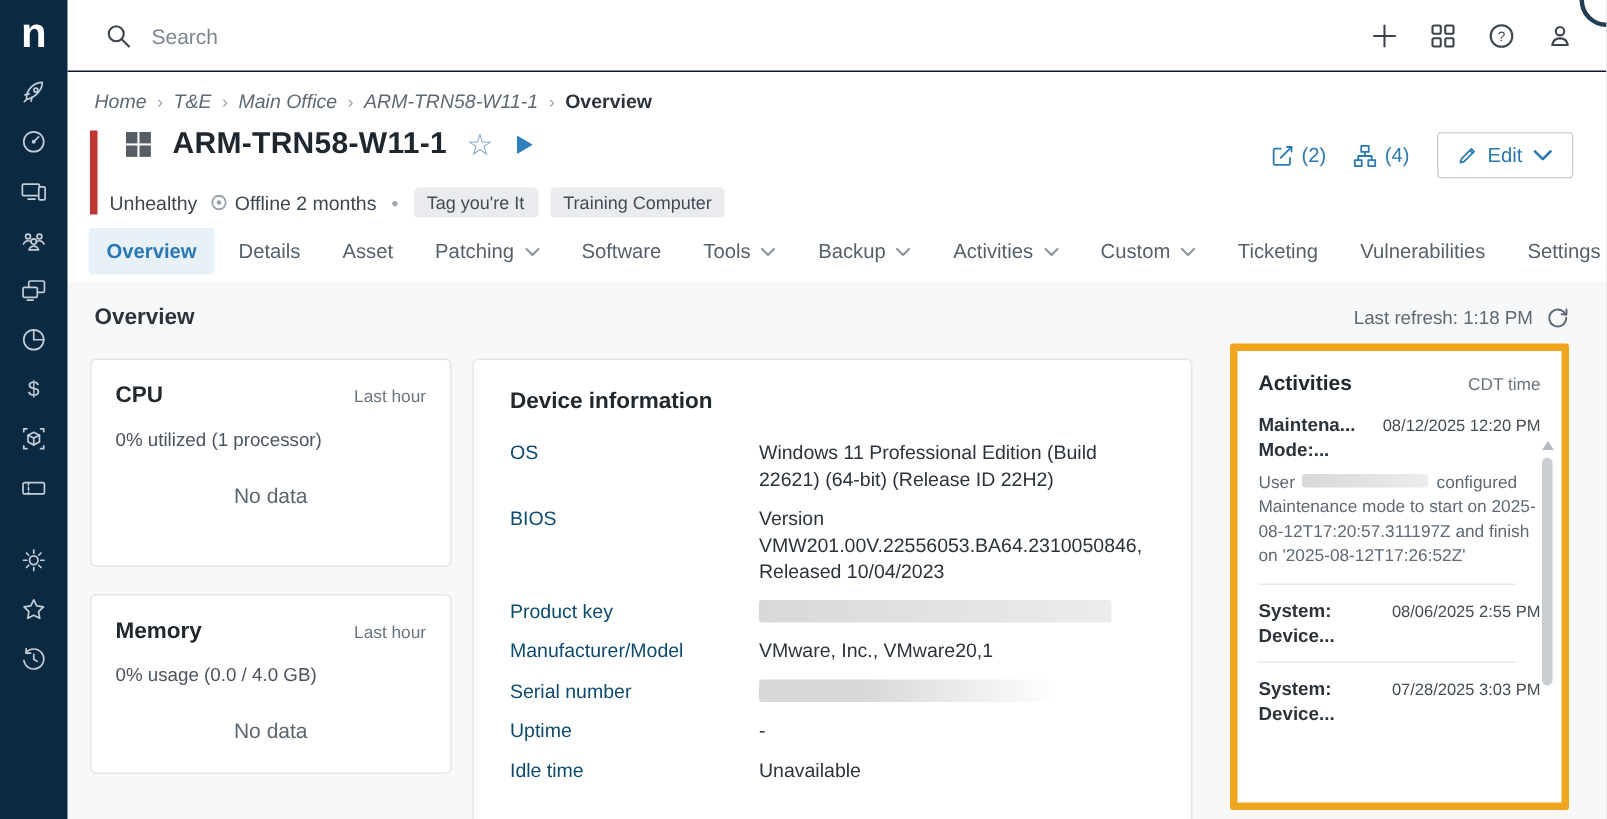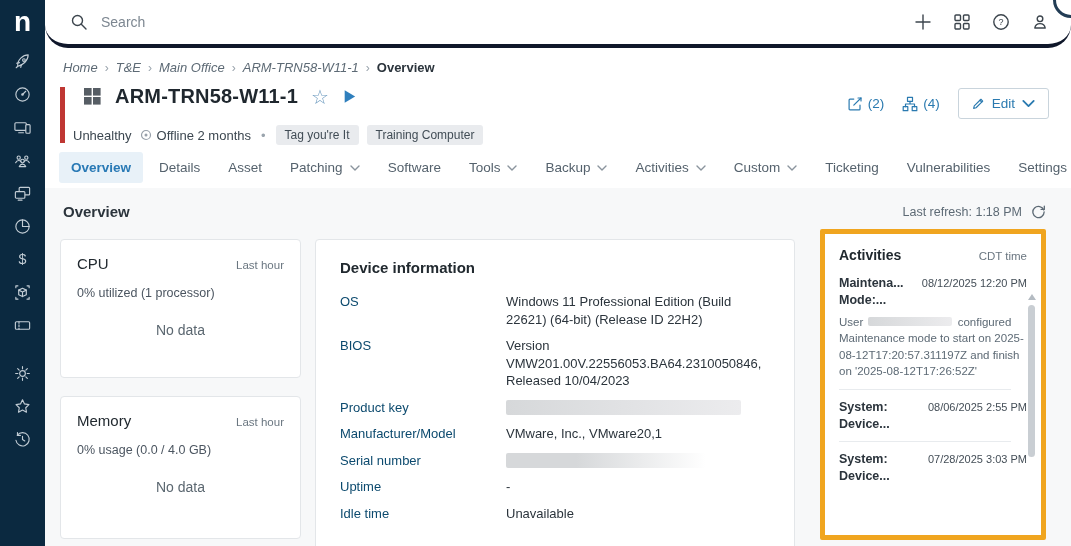--- a/index.html
+++ b/index.html
@@ -14,21 +14,21 @@
     display:flex; flex-direction:column; align-items:center; z-index:5; }
   .logo { color:#fff; font-size:28px; font-weight:bold; line-height:1; margin:8px 0 16px; }
   .snav { display:flex; flex-direction:column; align-items:center; gap:14px; }
   .snav.lower { margin-top:29px; }
   .sicon { width:19px; height:19px; color:#c3cdd5; cursor:pointer; }
   .sicon svg { width:100%; height:100%; fill:none; stroke:currentColor; stroke-width:1.2;
     stroke-linecap:round; stroke-linejoin:round; }
 
   
   .topbar { position:absolute; left:45px; top:0; right:0; height:48px; background:#fff;
-    border-bottom:4px solid #0f172a; display:flex; align-items:center; padding:0 22px 0 25px;border-radius:23px; }
+    border-bottom:1px solid #0f172a; display:flex; align-items:center; padding:0 22px 0 25px; }
   .search-wrap { display:flex; align-items:center; gap:13px; flex:1; }
   .icon-sm { width:18px; height:18px; color:#3c454d; }
   .icon-sm svg { width:100%; height:100%; fill:none; stroke:currentColor; stroke-width:1.4;
     stroke-linecap:round; stroke-linejoin:round; }
   .search-input { border:none; outline:none; font-size:14px; color:#2b343c; width:320px;
     font-family:"Liberation Sans", sans-serif; background:transparent; }
   .search-input::placeholder { color:#7d8791; }
   .top-actions { display:flex; align-items:center; gap:21px; }
   .corner-arc { position:absolute; top:-18px; right:-18px; width:36px; height:36px;
     border:3px solid #233d55; border-radius:50%; }
@@ -72,23 +72,23 @@
   .content { position:absolute; left:45px; top:188px; right:0; bottom:0; background:#f7f8f9; }
   .section-head { position:absolute; left:18px; top:15px; font-size:15px; font-weight:bold; color:#2b343c; }
   .refresh { position:absolute; right:25px; top:16px; display:flex; align-items:center; gap:9px;
     font-size:12.5px; color:#5d6a75; }
   .refresh-icon { width:15px; height:15px; cursor:pointer; }
   .refresh-icon svg { width:100%; height:100%; fill:none; stroke:#5d6a75; stroke-width:1.4;
     stroke-linecap:round; stroke-linejoin:round; }
 
   .card { position:absolute; background:#fff; border:1px solid #e3e6e9; border-radius:4px; }
   #cpu-card { left:15px; top:51px; width:241px; height:139px; padding:15px 16px; }
-  #memory-card { left:15px; top:208px; width:241px; height:143px; padding:15px 16px; }
+  #memory-card { left:15px; top:208px; width:241px; height:120px; padding:15px 16px; }
   .card-head { display:flex; justify-content:space-between; align-items:baseline; }
-  .card-title { font-size:15px; font-weight:normal; color:#21292f; }
+  .card-title { font-size:15px; font-weight:bold; color:#21292f; }
   .card-range { font-size:11.5px; color:#6a7680; }
   .card-detail { margin-top:14px; font-size:12.5px; color:#4b5560; }
   .card-empty { margin-top:22px; text-align:center; font-size:14px; color:#5b6770; }
 
   #device-card { left:270px; top:51px; width:480px; height:480px; padding:19px 24px; }
   .di-title { font-size:15px; font-weight:bold; color:#21292f; margin-bottom:17px; }
   .di-row { display:flex; margin-bottom:9px; font-size:13px; line-height:1.35; }
   .di-label { width:166px; flex:none; color:#0c4a6e; }
   .di-value { flex:1; color:#2b343c; word-break:break-word; }
   .di-value.link { color:#2a7ab0; cursor:pointer; }

